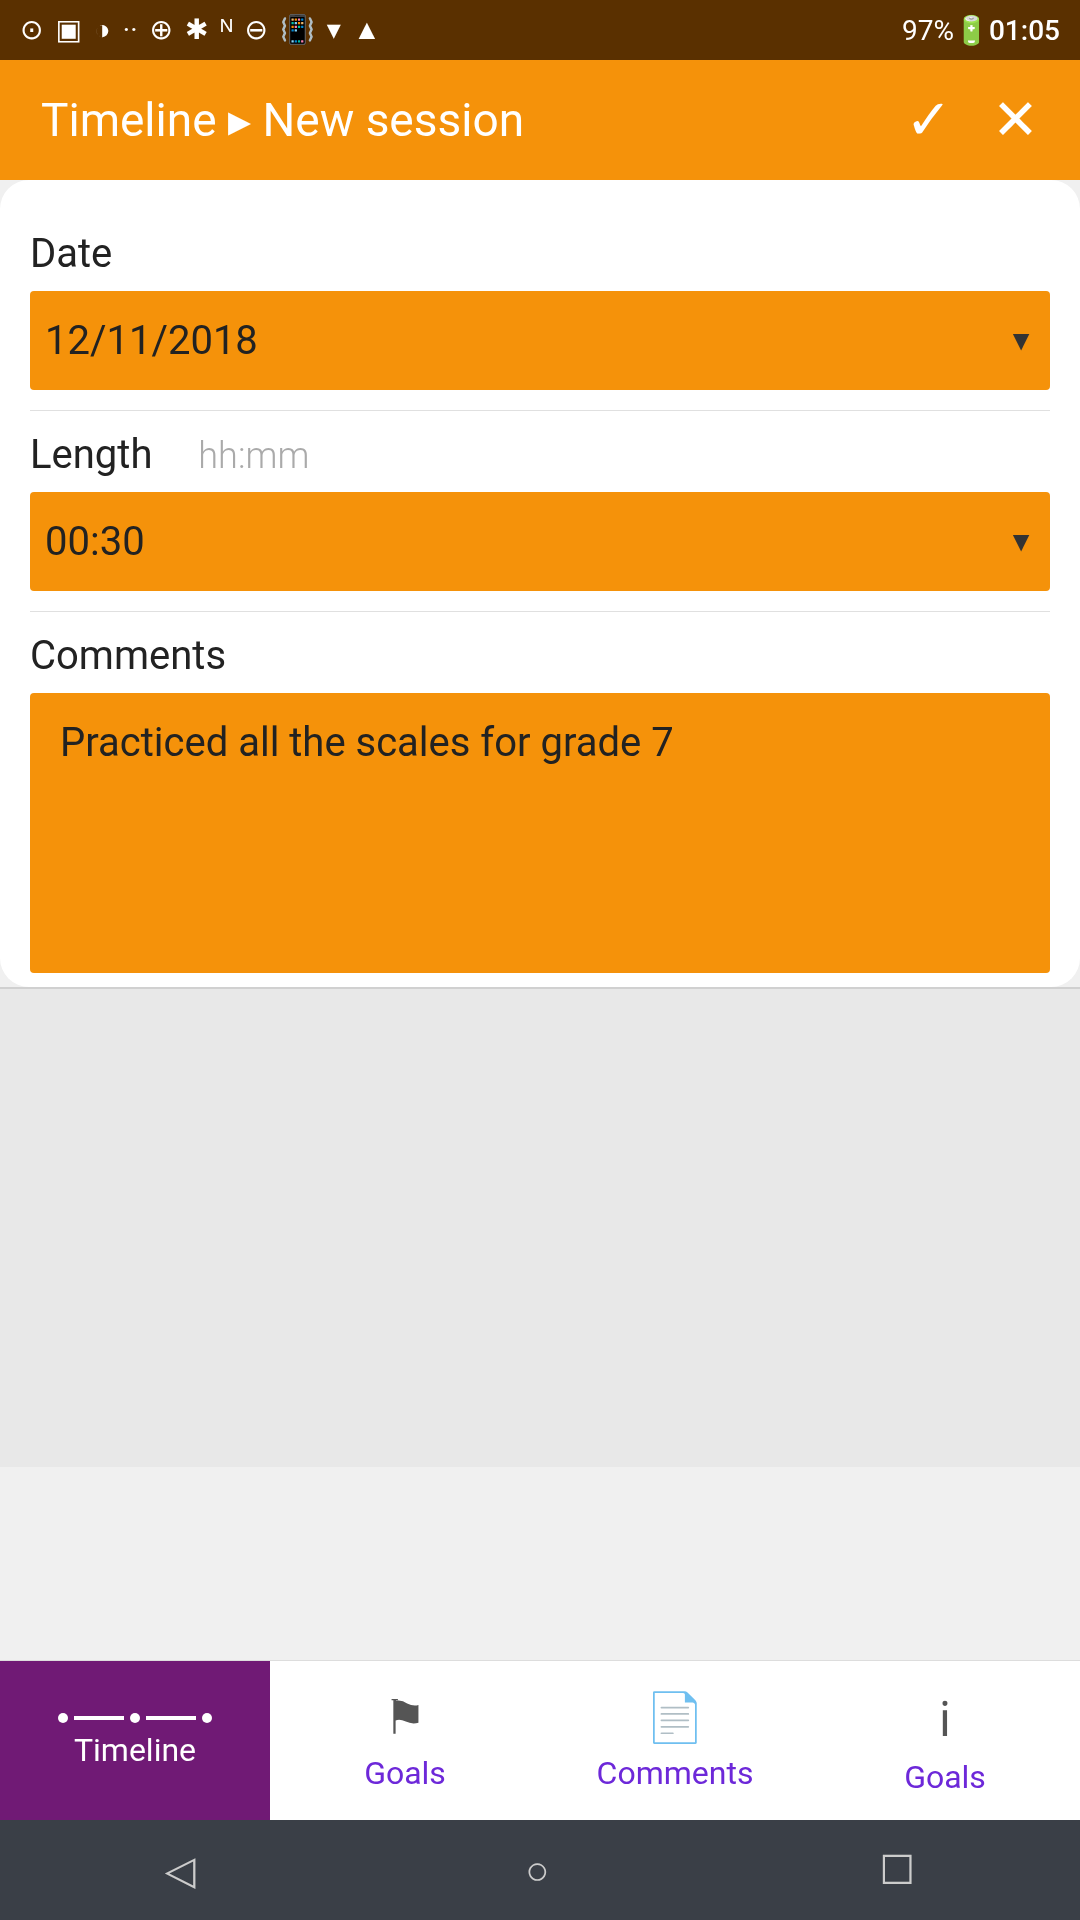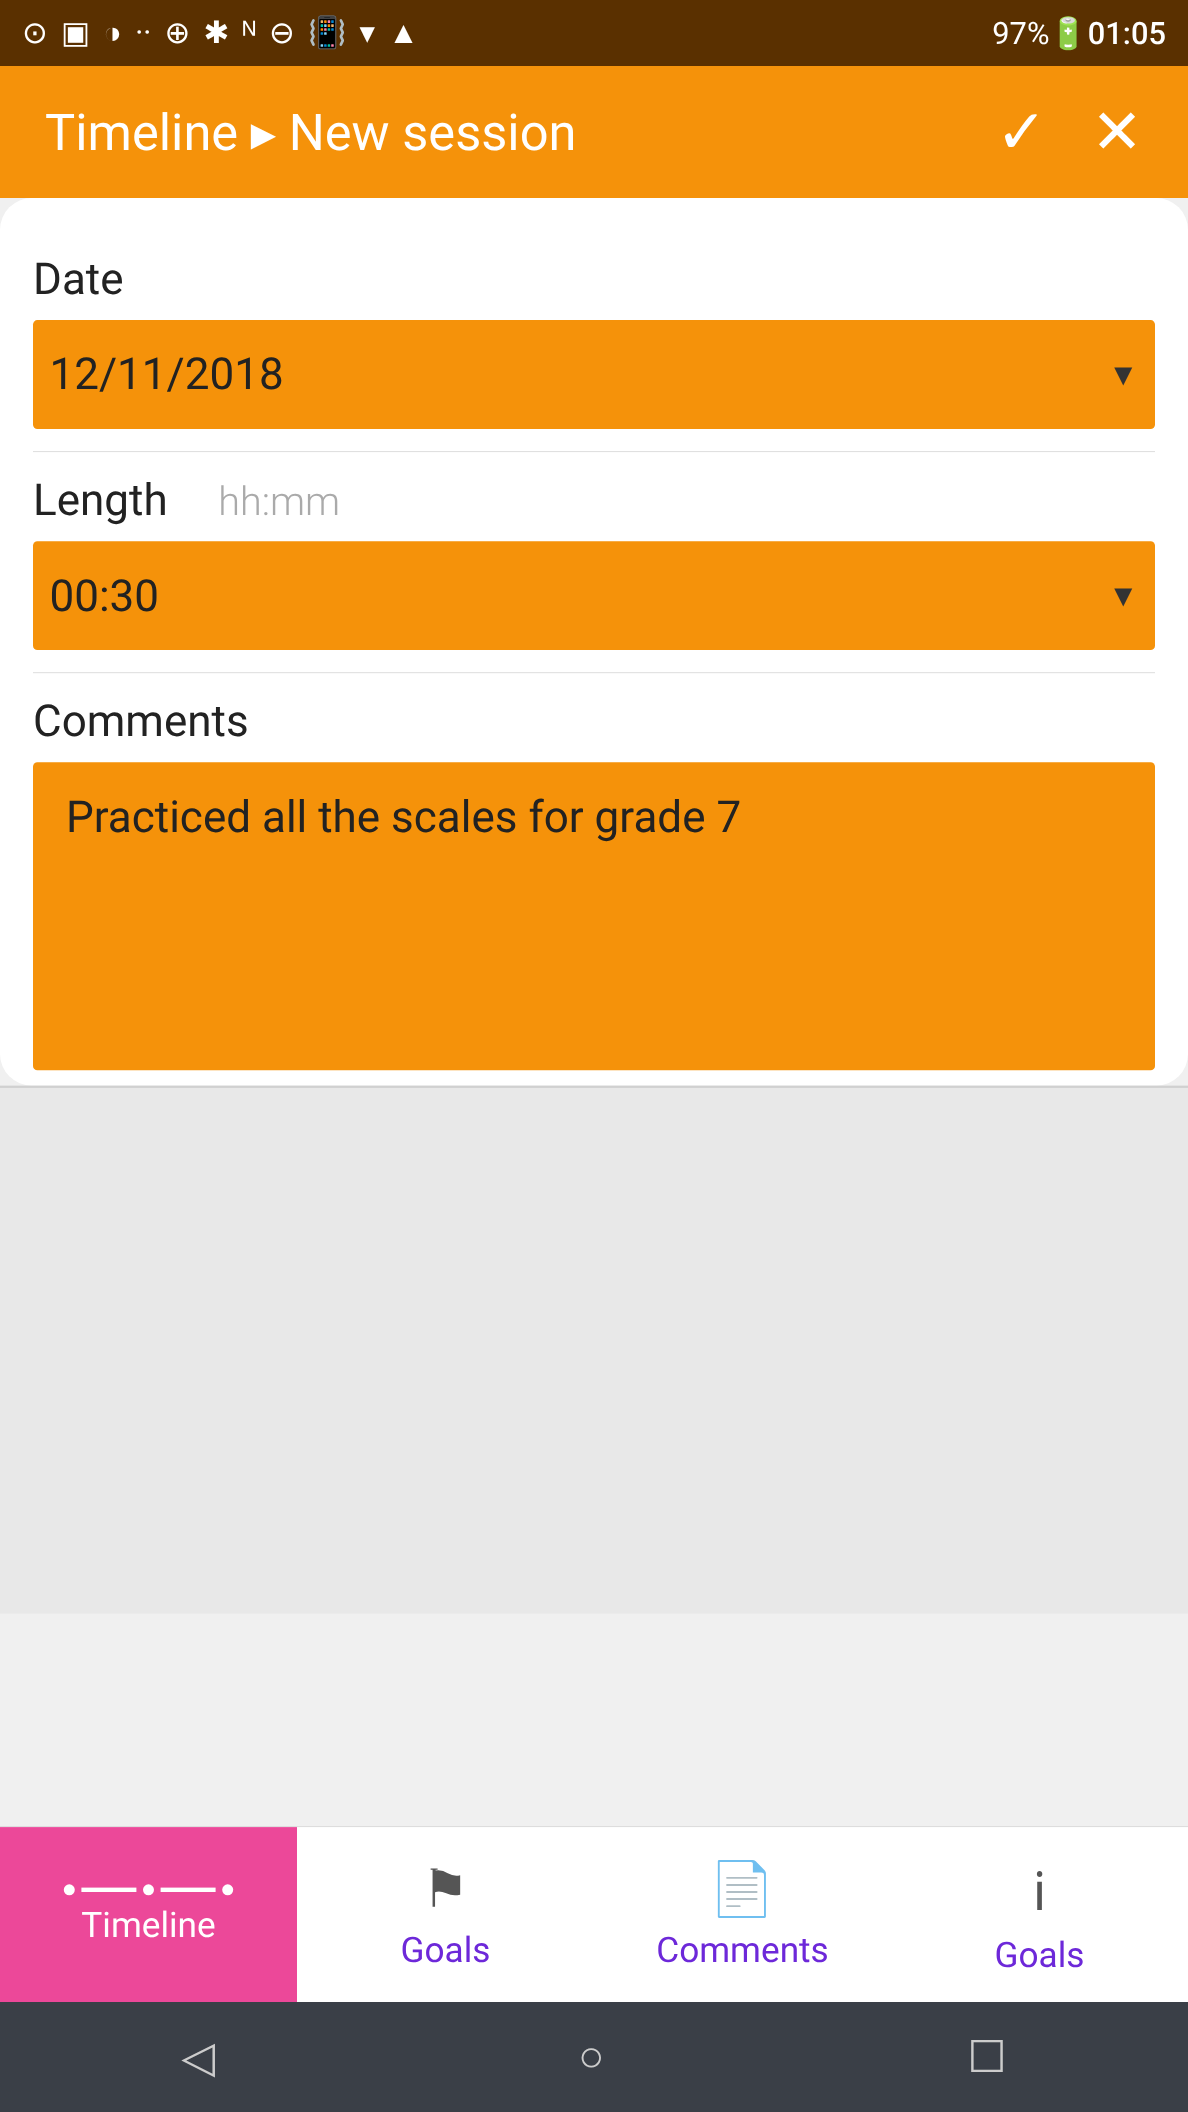--- a/index.html
+++ b/index.html
@@ -157,21 +157,21 @@
     .nav-item {
       flex: 1;
       display: flex;
       flex-direction: column;
       align-items: center;
       justify-content: center;
       cursor: pointer;
       gap: 8px;
     }
     .nav-item.active {
-      background: #ec4899;
+      background: #701a75;
     }
     .nav-item.active .nav-label {
       color: white;
     }
     .nav-item .nav-label {
       font-size: 32px;
       color: #6d28d9;
     }
     .nav-icon {
       font-size: 48px;

